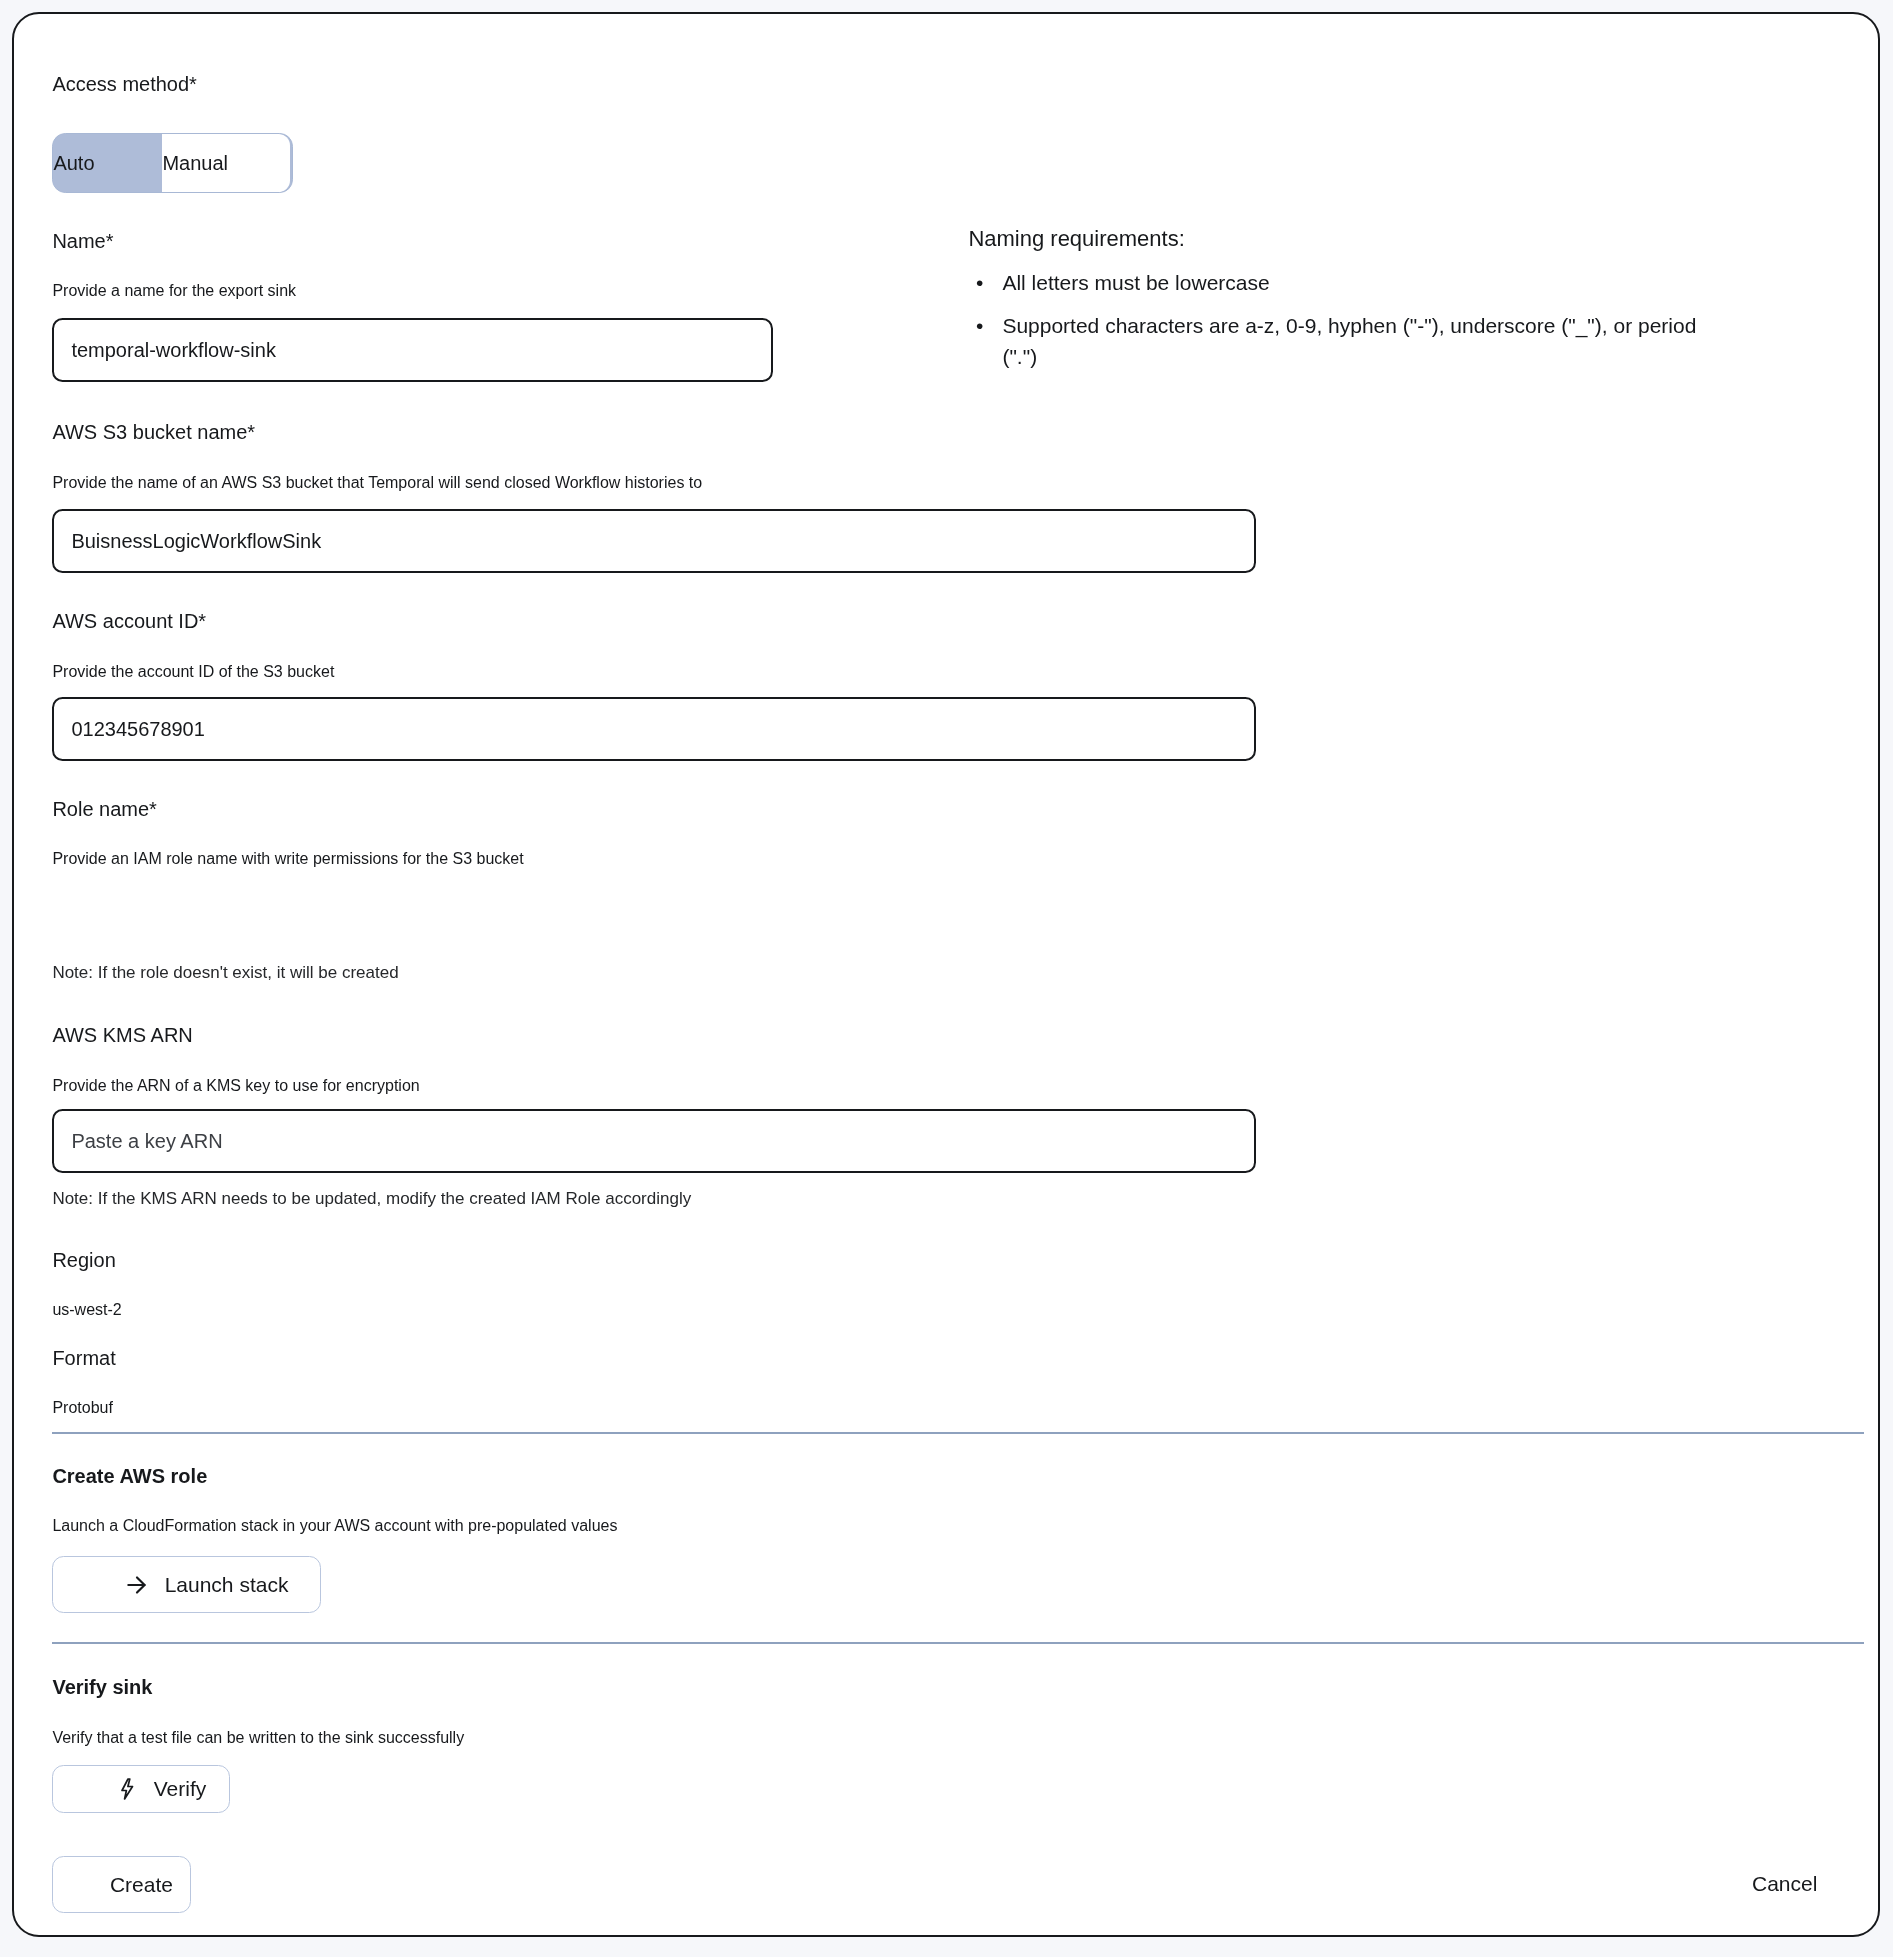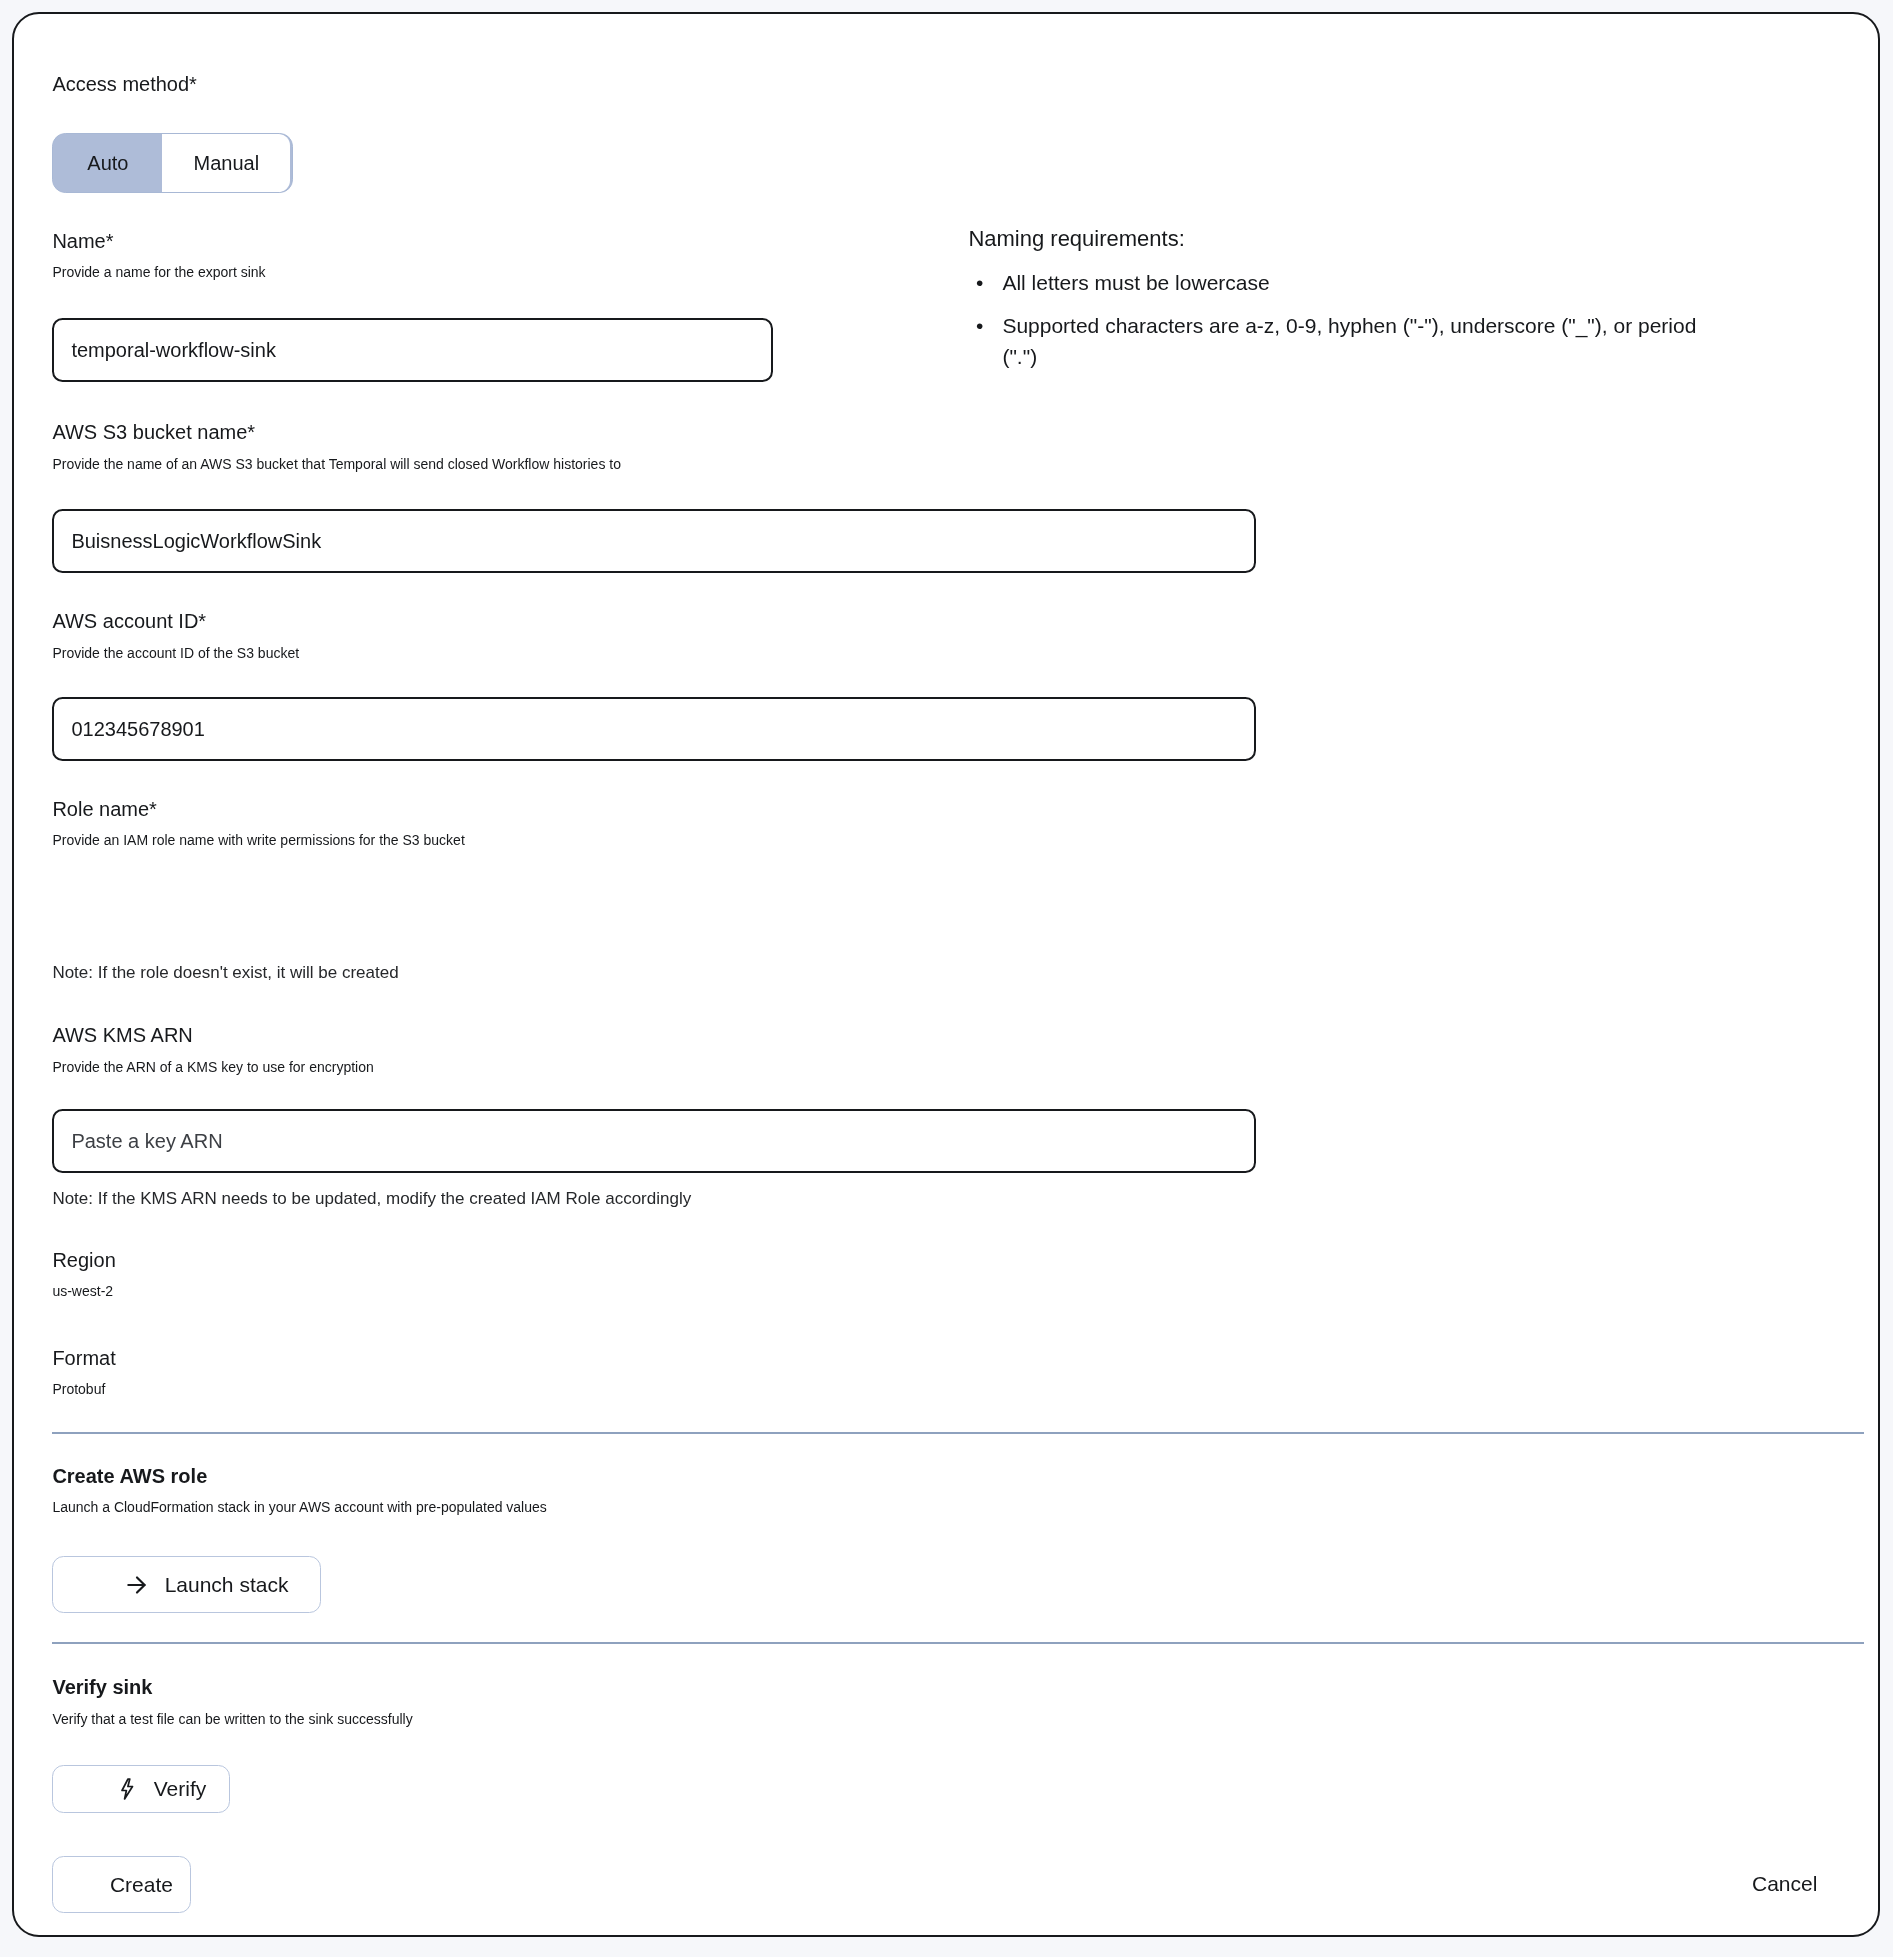--- a/index.html
+++ b/index.html
@@ -13,36 +13,36 @@
   .card {
     position: absolute;
     left: 12.4px; top: 12.4px;
     width: 1868px; height: 1925px;
     background: #ffffff;
     border: 2.9px solid #17191c;
     border-radius: 27px;
   }
   .abs { position: absolute; }
   .label { font-size: 20px; color: #17191c; white-space: nowrap; }
-  .desc  { font-size: 14px; color: #17191c; white-space: nowrap; }
+  .desc  { font-size: 16px; color: #17191c; white-space: nowrap; margin-top: 18px; }
   .note  { font-size: 17px; color: #26282b; white-space: nowrap; }
   .bold-title { font-size: 20px; font-weight: 700; color: #17191c; white-space: nowrap; }
 
   
   .toggle {
     left: 38px; top: 119px;
     width: 241px; height: 60px;
     background: #aebcd8;
     border: 1.9px solid #a8b8d5;
     border-radius: 13.4px;
     display: flex;
     overflow: hidden;
   }
   .toggle .seg {
-    display: flex; align-items: center; justify-content: center;
+    display: flex; align-items: center; justify-content: flex-start;
     font-size: 20px; color: #17191c; cursor: pointer;
   }
   .seg-auto { width: 109px; background: #aebcd8; }
   .seg-manual { width: 128px; background: #ffffff; border-radius: 0 11.5px 11.5px 0; }
 
   
   .tinput {
     height: 64px;
     border: 2.4px solid #17191c;
     border-radius: 10.5px;

